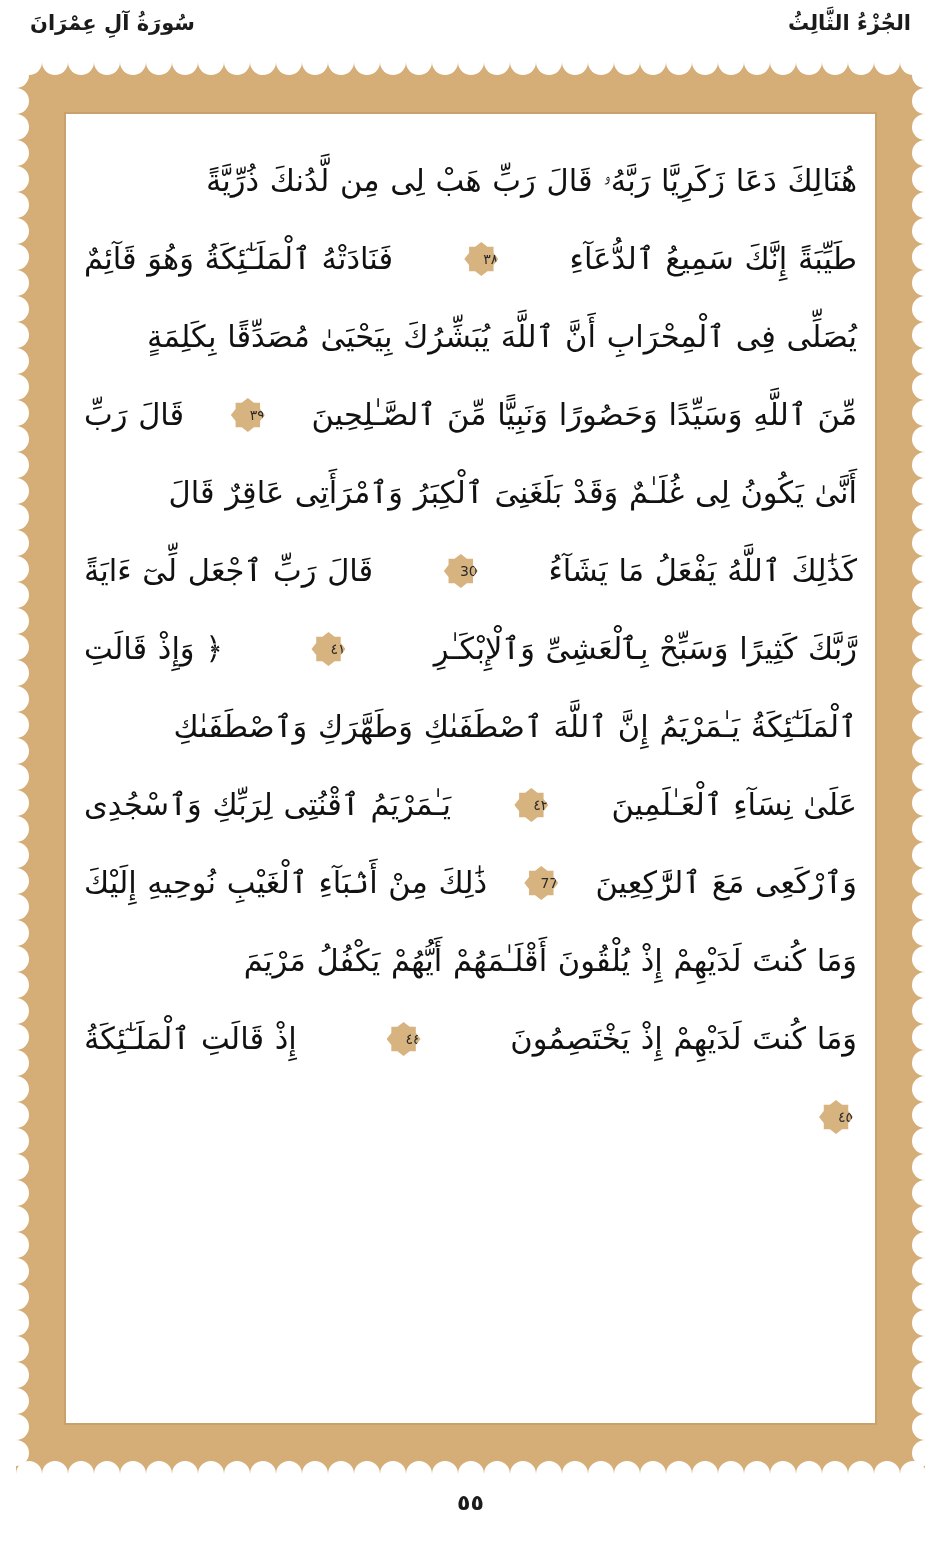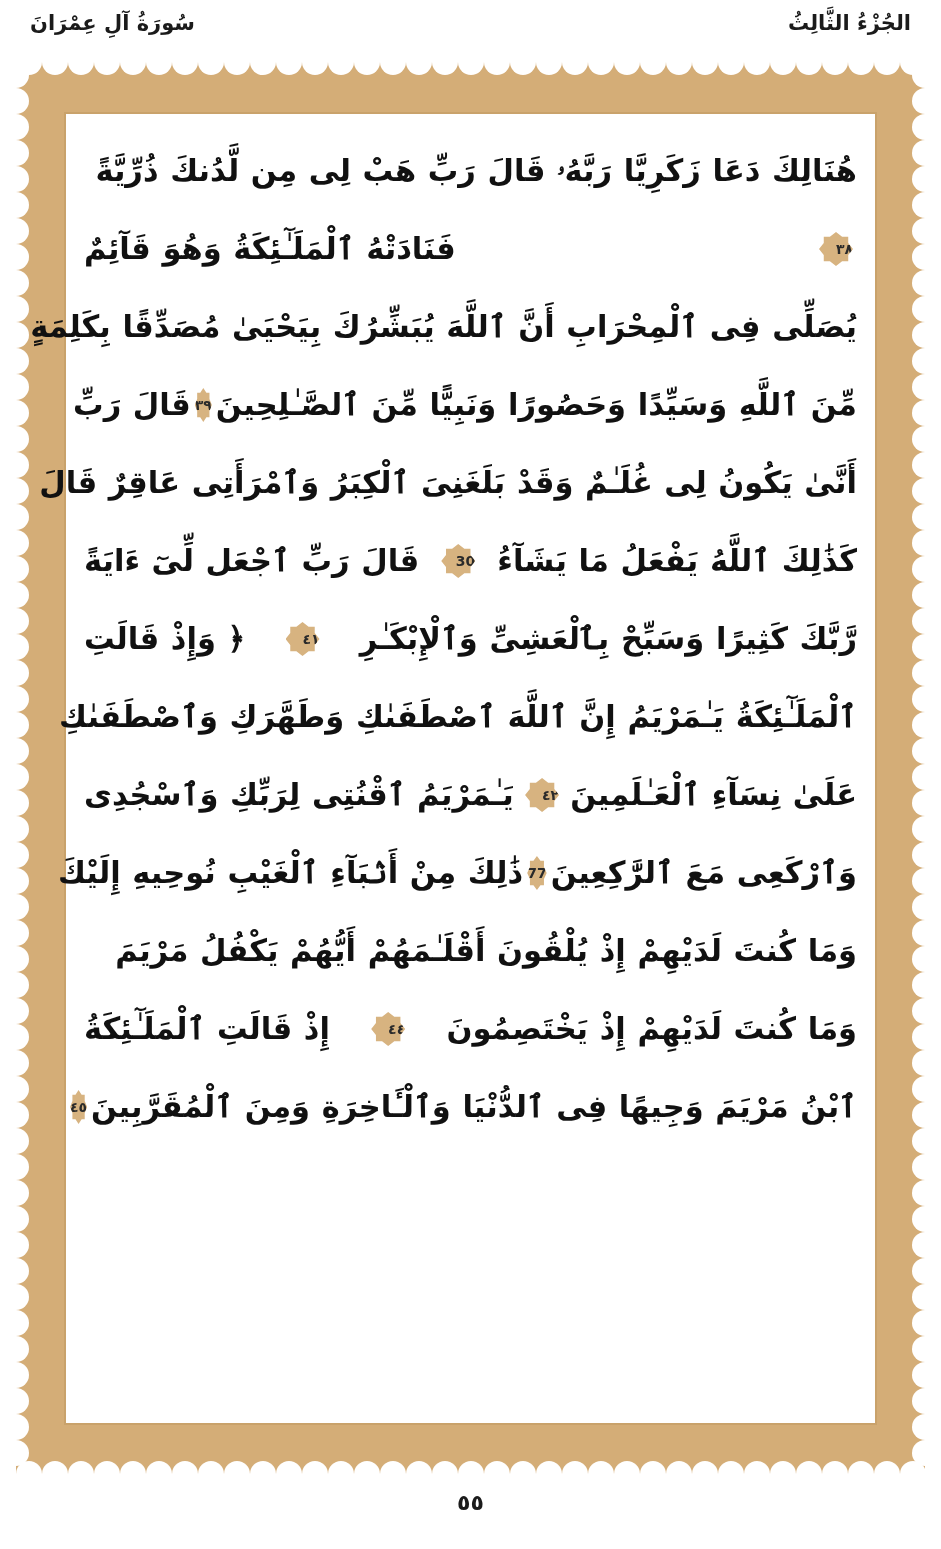--- a/index.html
+++ b/index.html
@@ -63,36 +63,35 @@
     width: 813px;
     height: 1313px;
     background: #ffffff;
     border: 2px solid #c9a26b;
     box-sizing: border-box;
   }
 
   
   .quran-text {
     position: absolute;
-    top: 118px;
+    top: 128px;
     left: 72px;
     width: 797px;
     height: 1282px;
     box-sizing: border-box;
     padding: 14px 12px 10px 12px;
     direction: rtl;
     text-align: justify;
     text-align-last: justify;
     color: #111111;
     font-family: "DejaVu Sans", "Liberation Sans", sans-serif;
     font-size: 30.5px;
     line-height: 78px;
     letter-spacing: 0px;
     word-spacing: 1px;
-    font-weight: bold;
   }
   .line {
     display: block;
     white-space: nowrap;
     text-align: justify;
     text-align-last: justify;
     height: 78px;
     line-height: 78px;
     overflow: visible;
   }
@@ -147,20 +146,21 @@
   </div>
 
   <div class="frame-outer"></div>
   <div class="frame-inner-white"></div>
 
   <div class="quran-text" id="text-body">
       <div class="line stretch">
         <span class="t">هُنَالِكَ دَعَا زَكَرِيَّا رَبَّهُۥ قَالَ رَبِّ هَبْ لِى مِن لَّدُنكَ ذُرِّيَّةً</span>
       </div>
       <div class="line stretch">
+        <span class="t">طَيِّبَةً إِنَّكَ سَمِيعُ ٱلدُّعَآءِ</span>
         <span class="ayah">٣٨</span>
         <span class="t">فَنَادَتْهُ ٱلْمَلَـٰٓئِكَةُ وَهُوَ قَآئِمٌ</span>
       </div>
       <div class="line stretch">
         <span class="t">يُصَلِّى فِى ٱلْمِحْرَابِ أَنَّ ٱللَّهَ يُبَشِّرُكَ بِيَحْيَىٰ مُصَدِّقًا بِكَلِمَةٍ</span>
       </div>
       <div class="line stretch">
         <span class="t">مِّنَ ٱللَّهِ وَسَيِّدًا وَحَصُورًا وَنَبِيًّا مِّنَ ٱلصَّـٰلِحِينَ</span>
         <span class="ayah">٣٩</span>
         <span class="t">قَالَ رَبِّ</span>
@@ -193,21 +193,20 @@
       </div>
       <div class="line stretch">
         <span class="t">وَمَا كُنتَ لَدَيْهِمْ إِذْ يُلْقُونَ أَقْلَـٰمَهُمْ أَيُّهُمْ يَكْفُلُ مَرْيَمَ</span>
       </div>
       <div class="line stretch">
         <span class="t">وَمَا كُنتَ لَدَيْهِمْ إِذْ يَخْتَصِمُونَ</span>
         <span class="ayah">٤٤</span>
         <span class="t">إِذْ قَالَتِ ٱلْمَلَـٰٓئِكَةُ</span>
       </div>
       <div class="line stretch">
-        <span class="t">ٱبْنُ مَرْيَمَ وَجِيهًا فِى ٱلدُّنْيَا وَٱلْـَٔاخِرَةِ وَمِنَ ٱلْمُقَرَّبِينَ</span>
         <span class="ayah">٤٥</span>
       </div>
     </div>
 
   <div class="footer">٥٥</div>
 <div class="scallop" style="width: 26px; height: 26px; left: 16px; top: 49px;"></div>
     <div class="scallop" style="width: 26px; height: 26px; left: 16px; top: 1461px;"></div>
     <div class="scallop" style="width: 26px; height: 26px; left: 42px; top: 49px;"></div>
     <div class="scallop" style="width: 26px; height: 26px; left: 42px; top: 1461px;"></div>
     <div class="scallop" style="width: 26px; height: 26px; left: 68px; top: 49px;"></div>

